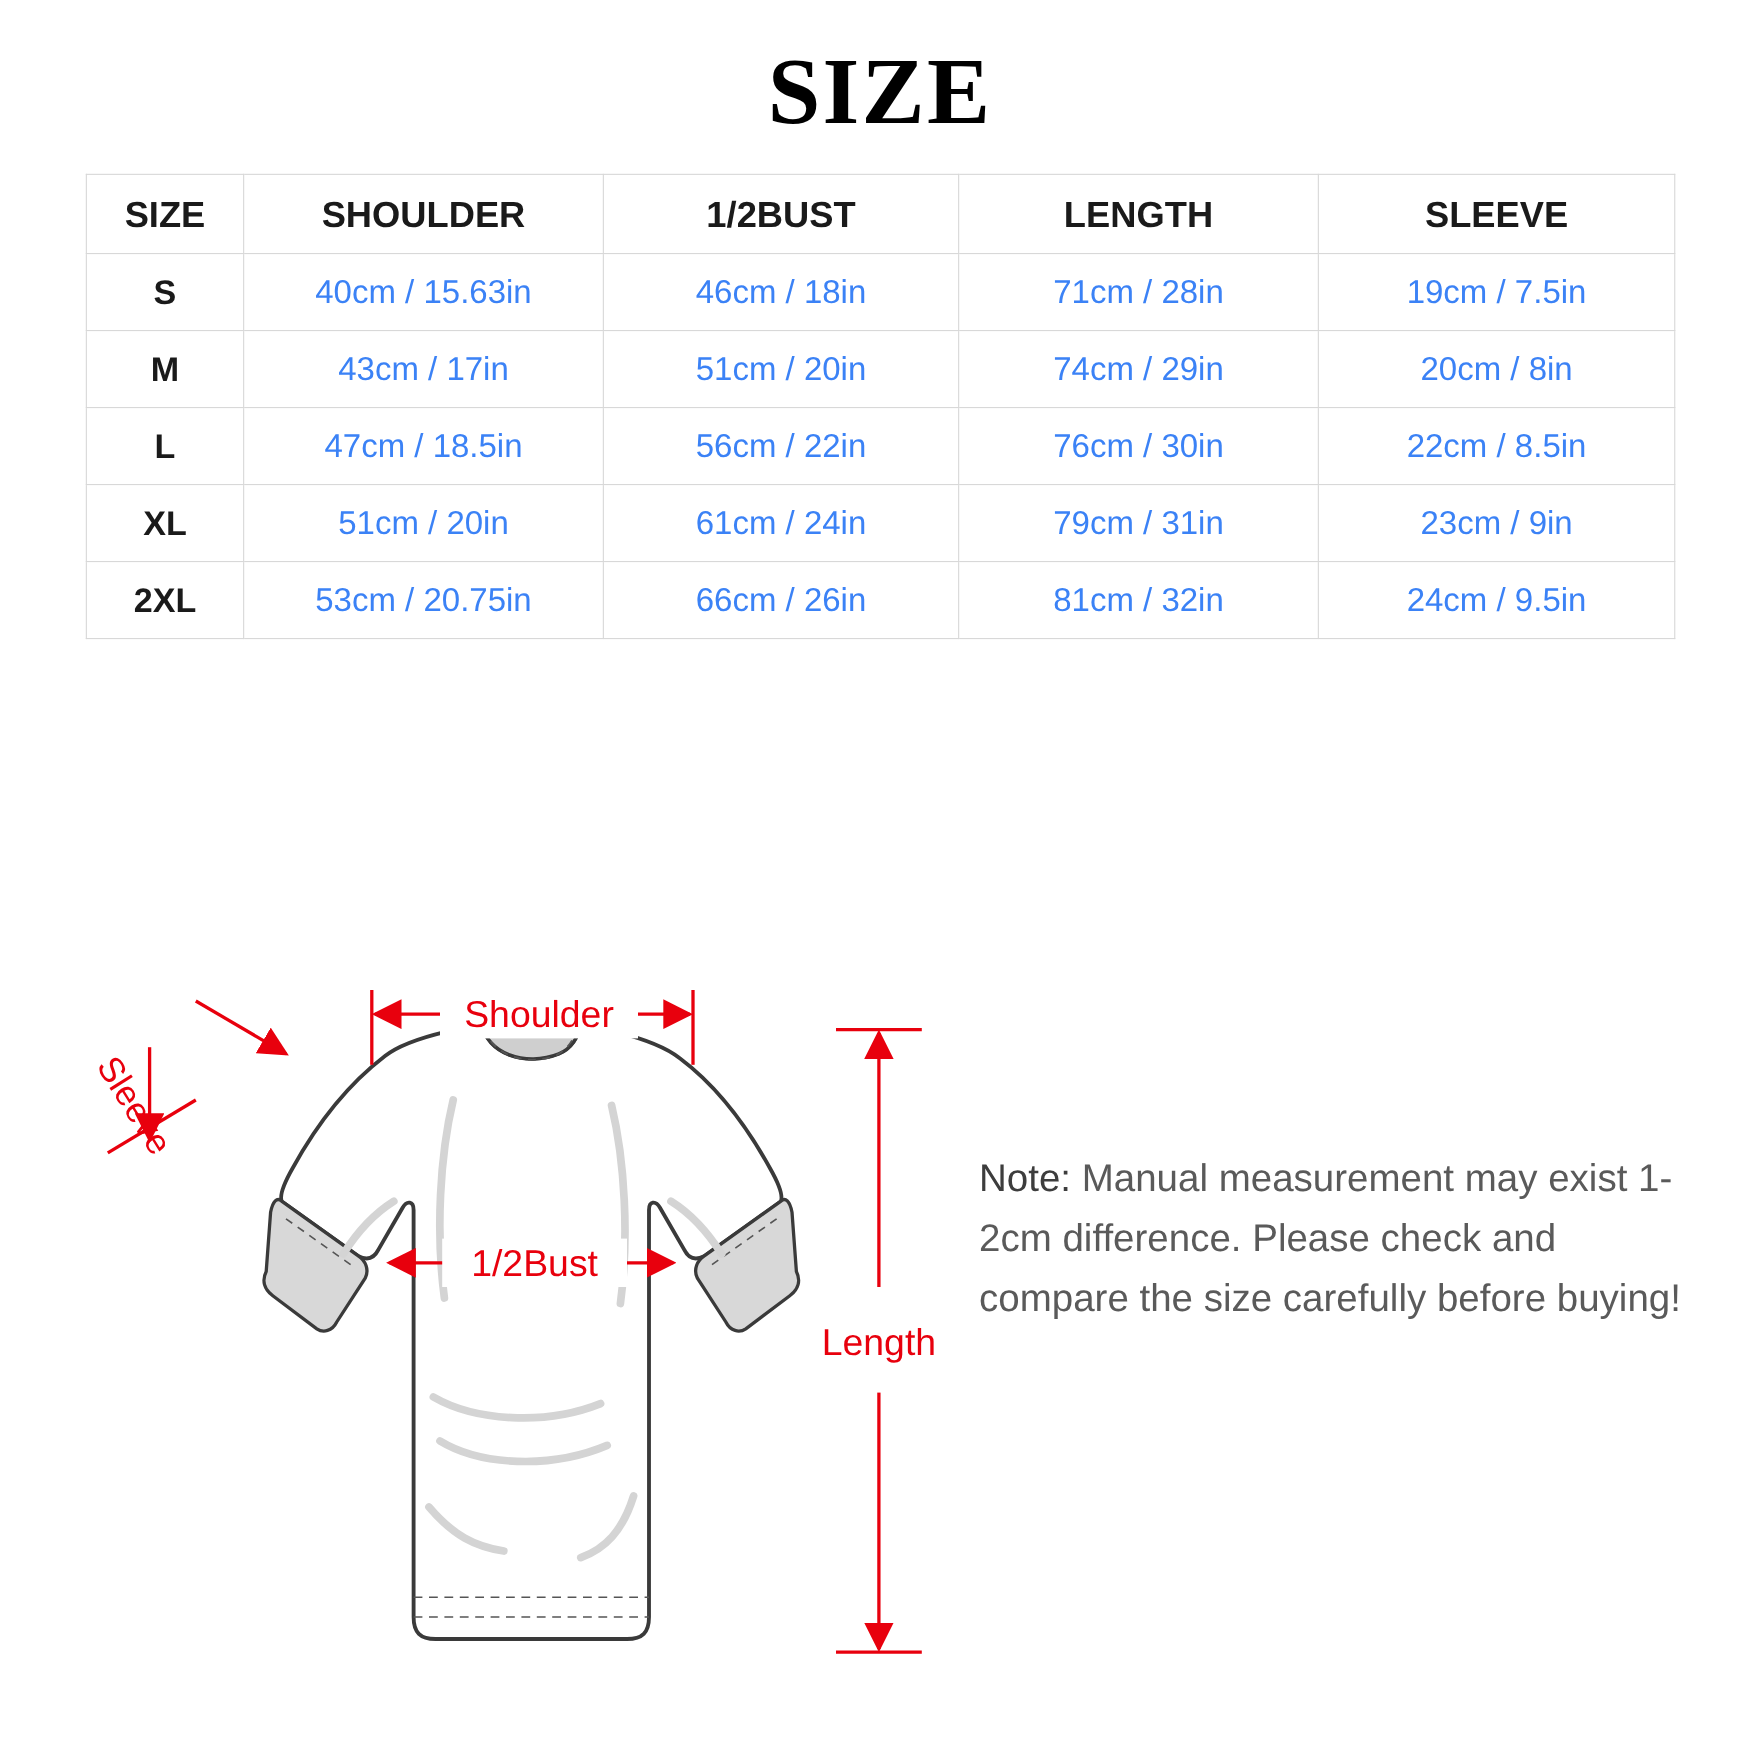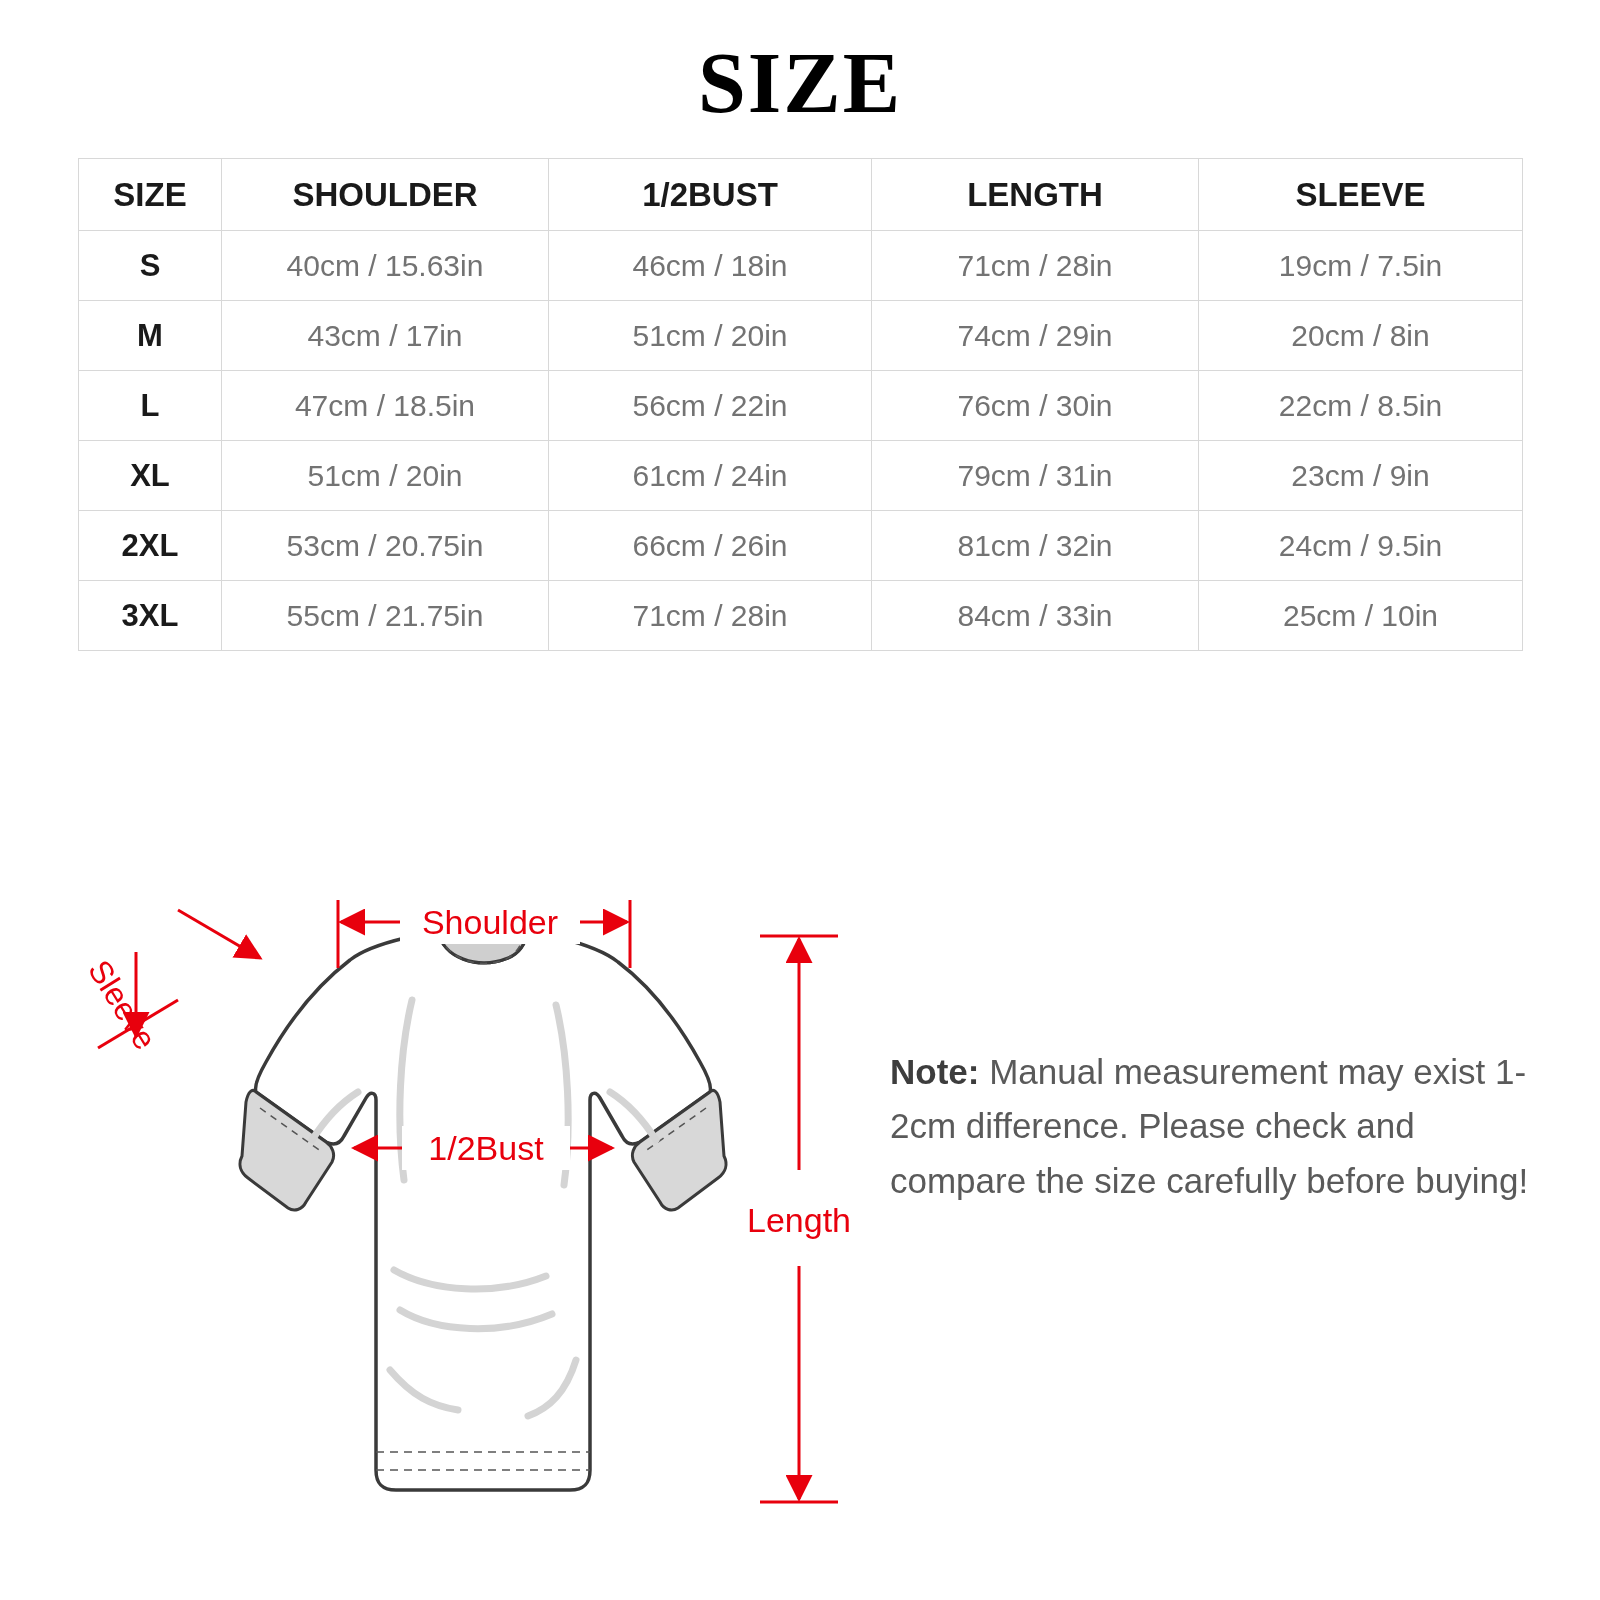--- a/index.html
+++ b/index.html
@@ -41,21 +41,21 @@
   }
   table.size-table th {
     height: 72px;
     font-size: 33px;
     font-weight: 700;
     color: #1a1a1a;
   }
   table.size-table td {
     height: 70px;
     font-size: 30px;
-    color: #737373;
+    color: #3b82f6;
     font-weight: 400;
   }
   table.size-table td.size-cell {
     font-size: 31px;
     font-weight: 700;
     color: #1a1a1a;
   }
   col.c0 { width: 143px; }
   col.c1 { width: 327px; }
   col.c2 { width: 323px; }
@@ -80,21 +80,21 @@
     position: absolute;
     left: 890px;
     top: 205px;
     width: 660px;
     font-size: 35px;
     line-height: 1.55;
     color: #5a5a5a;
   }
   .note b {
     color: #3d3d3d;
-    font-weight: 700;
+    font-weight: 400;
   }
 </style>
 </head>
 <body>
 
 <h1 class="page-title">SIZE</h1>
 
 <div class="table-wrap">
   <table class="size-table">
     <colgroup>
@@ -141,27 +141,20 @@
         <td>61cm / 24in</td>
         <td>79cm / 31in</td>
         <td>23cm / 9in</td>
       </tr>
       <tr>
         <td class="size-cell">2XL</td>
         <td>53cm / 20.75in</td>
         <td>66cm / 26in</td>
         <td>81cm / 32in</td>
         <td>24cm / 9.5in</td>
-      </tr>
-      <tr>
-        <td class="size-cell">3XL</td>
-        <td>55cm / 21.75in</td>
-        <td>71cm / 28in</td>
-        <td>84cm / 33in</td>
-        <td>25cm / 10in</td>
       </tr>
     </tbody>
   </table>
 </div>
 
 <div class="lower">
 
   <div class="diagram">
     <svg width="800" height="760" viewBox="0 0 800 760">
       <defs>

